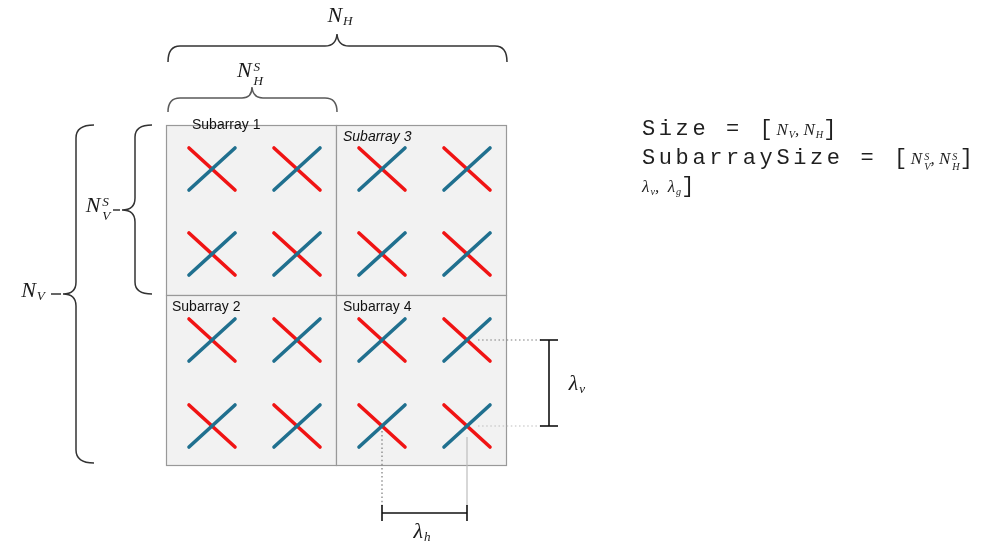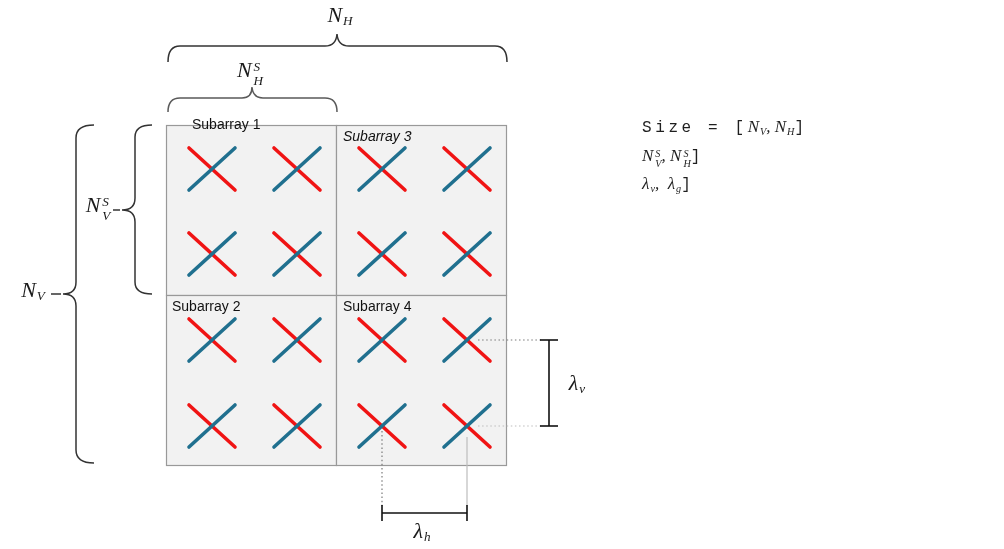--- a/index.html
+++ b/index.html
@@ -63,21 +63,21 @@
     color:#1f1f1f;
   }
   .code-line{
     display:flex;
     align-items:baseline;
     height:28.6px;
     white-space:pre;
   }
   .code-text{
     font-family:"Liberation Mono","DejaVu Sans Mono",monospace;
-    font-size:16px;
+    font-size:22px;
     letter-spacing:3.6px;
     white-space:pre;
   }
   .code-line .mathrun{font-size:17px;}
   .math-sep{
     font-family:"Liberation Serif","DejaVu Serif",serif;
     font-style:italic;
     font-size:17px;
     white-space:pre;
   }
@@ -195,21 +195,21 @@
       <span class="sub-inline">h</span>
   </div>
 
   <div class="code-panel">
 
     <div class="code-line">
       <span class="code-text">Size = [</span><span class="mathrun"><span>N</span><span class="sub-inline">V</span></span><span class="math-sep">, </span><span class="mathrun"><span>N</span><span class="sub-inline">H</span></span><span class="code-text">]</span>
     </div>
 
     <div class="code-line">
-      <span class="mathrun"><span>N</span><span class="mstack"><span>S</span><span>V</span></span></span><span class="math-sep">, </span><span class="mathrun"><span>N</span><span class="mstack"><span>S</span><span>H</span></span></span><span class="code-text">]</span>
+      <span class="code-text">SubarraySize = [</span><span class="mathrun"><span>N</span><span class="mstack"><span>S</span><span>V</span></span></span><span class="math-sep">, </span><span class="mathrun"><span>N</span><span class="mstack"><span>S</span><span>H</span></span></span><span class="code-text">]</span>
     </div>
 
     <div class="code-line">
       <span class="mathrun"><span>λ</span><span class="sub-inline">v</span></span><span class="math-sep">,  </span><span class="mathrun"><span>λ</span><span class="sub-inline">g</span></span><span class="code-text">]</span>
     </div>
 
   </div>
 </div>
 
 </body></html>

